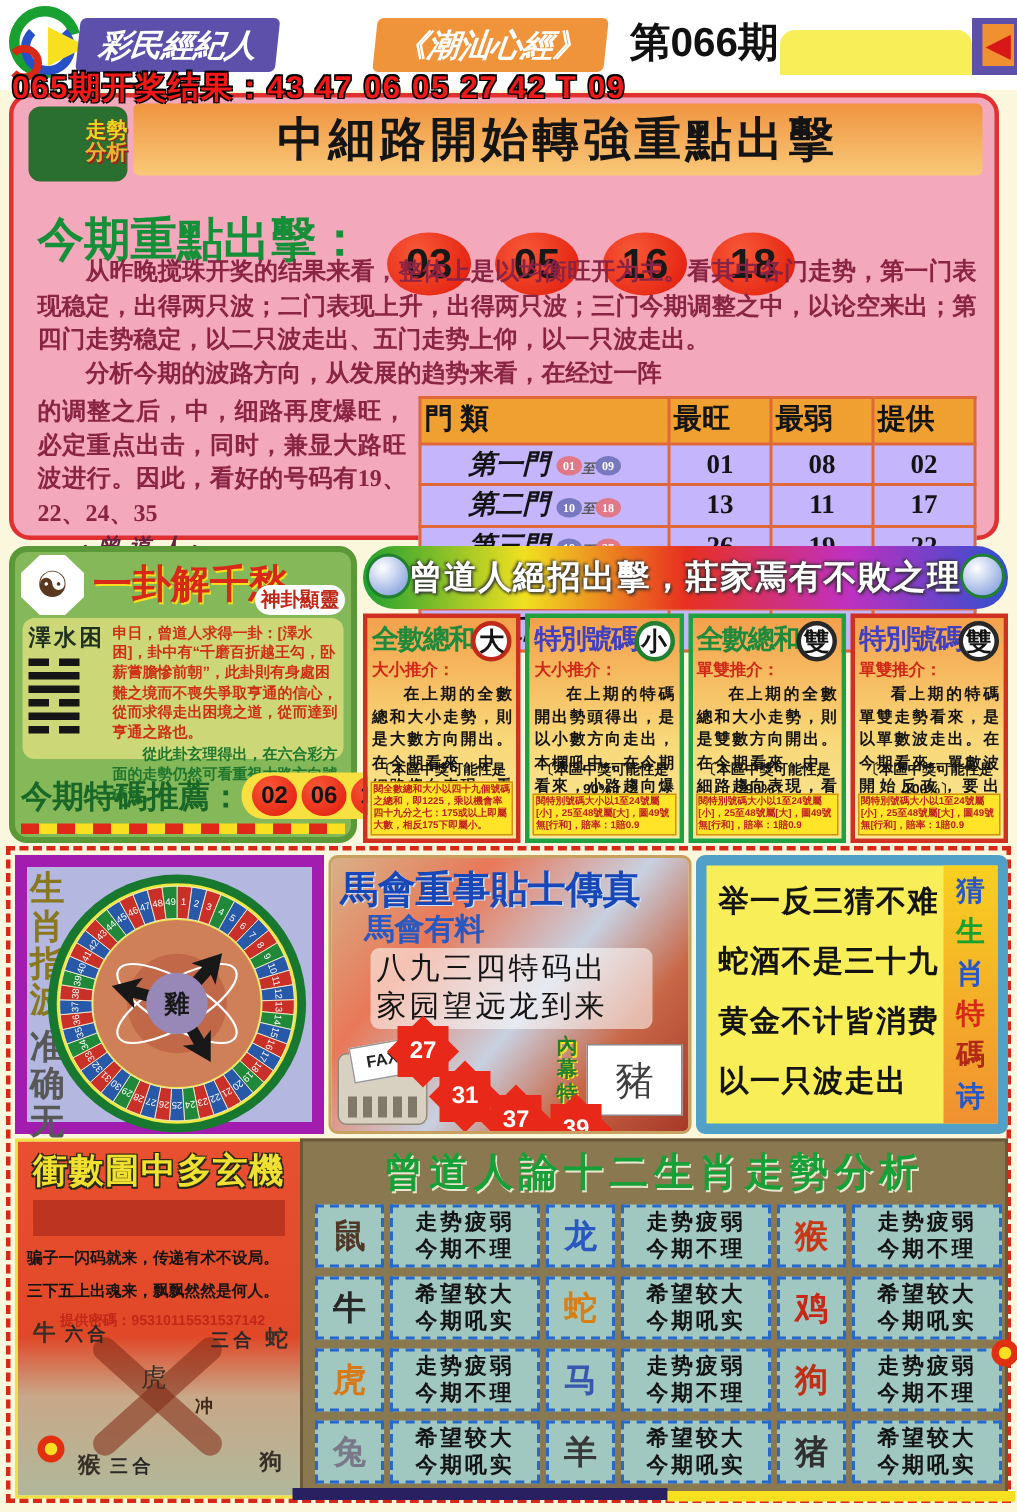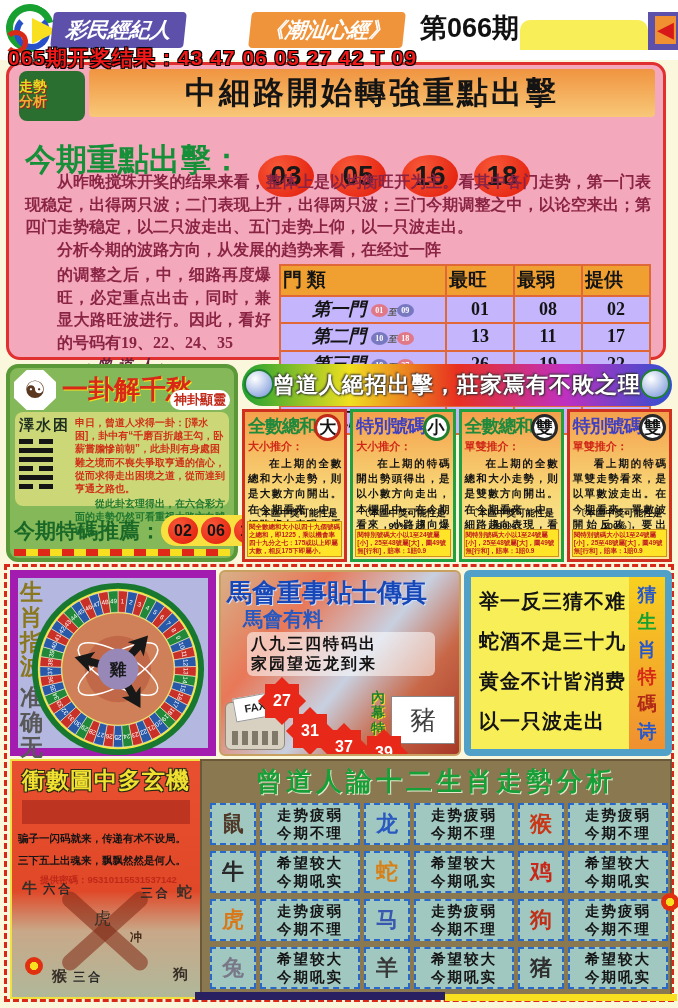--- a/index.html
+++ b/index.html
@@ -18,31 +18,31 @@
   .brand2{left:250px;background:#f0943c;}
   .issue{position:absolute;left:420px;top:10px;font-size:27px;font-weight:bold;color:#111;}
   .yellowstrip{position:absolute;left:520px;top:20px;width:128px;height:30px;background:#f8ee58;border-radius:10px 10px 0 0;}
   .cornerbox{position:absolute;right:0;top:12px;width:30px;height:38px;background:#5c50aa;}
   .cornerbox .arrow{position:absolute;right:2px;top:4px;color:#d81818;font-size:22px;line-height:28px;background:#f09030;padding:0 2px;}
   .results{position:absolute;left:8px;top:44px;font-size:21px;font-weight:900;color:#f01818;letter-spacing:1px;white-space:nowrap;z-index:5;
     text-shadow:1px 1px 0 #000,-1px -1px 0 #000,1px -1px 0 #000,-1px 1px 0 #000;}
 
   
   .main-panel{position:absolute;left:6px;top:62px;width:660px;height:298px;background:#f4a8bc;border:3px solid #e03030;border-radius:14px;box-sizing:border-box;}
-  .badge{position:absolute;left:10px;top:6px;width:66px;height:50px;background:#2a6e30;border-radius:8px;color:#e8d820;font-weight:900;font-size:14px;text-align:left;line-height:1.1;padding-top:8px;box-sizing:border-box;text-shadow:1px 1px 0 #a02020;}
+  .badge{position:absolute;left:10px;top:6px;width:66px;height:50px;background:#2a6e30;border-radius:8px;color:#e8d820;font-weight:900;font-size:14px;text-align:right;line-height:1.1;padding-top:8px;box-sizing:border-box;text-shadow:1px 1px 0 #a02020;}
   .badge .b2{color:#f0b030;}
   .title-band{position:absolute;left:80px;top:4px;right:8px;height:48px;background:linear-gradient(180deg,#f09440,#f8c878);display:flex;align-items:center;justify-content:center;border-radius:4px;}
   .title-band span{font-size:31px;font-weight:900;color:#141414;letter-spacing:3px;white-space:nowrap;font-family:"Liberation Serif",serif;}
   .focus-row{position:absolute;left:16px;top:58px;display:flex;align-items:center;}
   .focus-label{color:#159038;font-size:31px;font-weight:900;font-family:"Liberation Serif",serif;white-space:nowrap;}
   .oval{width:56px;height:42px;margin-left:16px;background:radial-gradient(circle at 35% 30%,#f85838,#e01808);border-radius:50%;display:flex;align-items:center;justify-content:center;color:#181818;font-size:28px;font-weight:900;margin-top:32px;}
   .main-body{position:absolute;left:16px;top:106px;right:12px;bottom:6px;color:#8a2444;font-family:"Liberation Serif",serif;font-weight:bold;font-size:16px;line-height:1.42;text-align:justify;}
   .main-body p{margin:0;text-indent:2em;}
   .main-row{display:flex;margin-top:2px;}
-  .main-left{flex:1;padding-right:8px;margin-left:32px;}
+  .main-left{flex:1;padding-right:8px;}
   .signature{margin-top:10px;font-size:15px;color:#6a2040;font-style:italic;letter-spacing:6px;text-indent:0;}
   table.doors{width:372px;border-collapse:collapse;background:#c4b5fd;}
   table.doors th{background:#f0a030;border:2px solid #e06838;font-size:19px;font-weight:900;color:#141414;padding:1px 2px;font-family:"Liberation Serif",serif;}
   table.doors td{border:2px solid #e06838;text-align:center;font-size:18px;font-weight:bold;color:#141414;padding:0 2px;height:20px;}
   td.doorcell{font-size:10px;color:#8050a0;font-style:italic;white-space:nowrap;text-align:left;padding-left:3px;}
   .rangeball{display:inline-flex;width:17px;height:13px;border-radius:50%;align-items:center;justify-content:center;color:#fff;font-size:8px;font-style:normal;font-weight:bold;vertical-align:middle;}
   .zhi{font-size:9px;color:#555;}
 
   
   .hex-panel{position:absolute;left:6px;top:364px;width:232px;height:198px;background:#84b858;border:4px solid #5a9838;border-radius:12px;box-sizing:border-box;}
@@ -87,21 +87,21 @@
   .side-label{position:absolute;left:2px;top:2px;width:26px;font-size:23px;font-weight:900;line-height:1.08;word-break:break-all;}
   .side-label .s1{color:#8a7820;}
   .side-label .s2{color:#585858;margin-top:6px;}
   .wheel-box{position:absolute;right:2px;top:3px;width:176px;height:176px;}
 
   
   .fax-panel{position:absolute;left:212px;top:3px;width:242px;height:186px;border:2px solid #c8a060;border-radius:6px;box-sizing:border-box;overflow:hidden;
     background:linear-gradient(130deg,#d8b088 0%,#e87858 28%,#c8d0e0 55%,#c86848 75%,#a83828 100%);}
   .fax-title{position:absolute;left:6px;top:4px;font-size:25px;font-weight:900;color:#1848b8;white-space:nowrap;text-shadow:1px 1px 0 #cfe0ff;}
   .fax-sub{position:absolute;left:22px;top:34px;font-size:20px;font-weight:900;color:#2858c0;}
-  .fax-lines{position:absolute;left:26px;top:60px;right:24px;background:rgba(255,255,255,0.55);border-radius:6px;padding:2px 4px;color:#141414;font-size:16px;font-weight:700;letter-spacing:2px;line-height:1.25;}
+  .fax-lines{position:absolute;left:26px;top:60px;right:24px;background:rgba(255,255,255,0.55);border-radius:6px;padding:2px 4px;color:#141414;font-size:20px;font-weight:400;letter-spacing:2px;line-height:1.25;}
   .burst{position:absolute;width:34px;height:34px;background:#e82818;display:flex;align-items:center;justify-content:center;color:#fff;font-size:16px;font-weight:900;z-index:3;}
   .burst::before{content:"";position:absolute;inset:0;background:#e82818;transform:rotate(45deg);z-index:-1;}
   .inner-label{position:absolute;left:150px;top:118px;width:16px;font-size:14px;font-weight:900;color:#208030;line-height:1.1;word-break:break-all;text-shadow:1px 1px 0 #f8e020;}
   .pig-box{position:absolute;left:170px;top:124px;width:62px;height:46px;background:#fff;border:1px solid #888;display:flex;align-items:center;justify-content:center;font-size:26px;color:#404040;}
   .faxmachine{position:absolute;left:4px;bottom:4px;width:58px;height:46px;background:#d8d0c0;border-radius:6px;border:1px solid #908878;}
   .faxmachine .slip{position:absolute;left:8px;top:-8px;width:40px;height:22px;background:#fff;border:1px solid #999;transform:rotate(-10deg);display:flex;align-items:center;justify-content:center;font-size:11px;font-weight:900;color:#222;}
   .faxmachine .keys{position:absolute;left:6px;bottom:4px;width:46px;height:14px;background:repeating-linear-gradient(90deg,#807868 0 6px,#d8d0c0 6px 10px);}
 
   
   .riddle-panel{position:absolute;left:457px;top:3px;width:208px;height:186px;background:#f8ee58;border:7px solid #50a0c8;border-radius:6px;box-sizing:border-box;}

